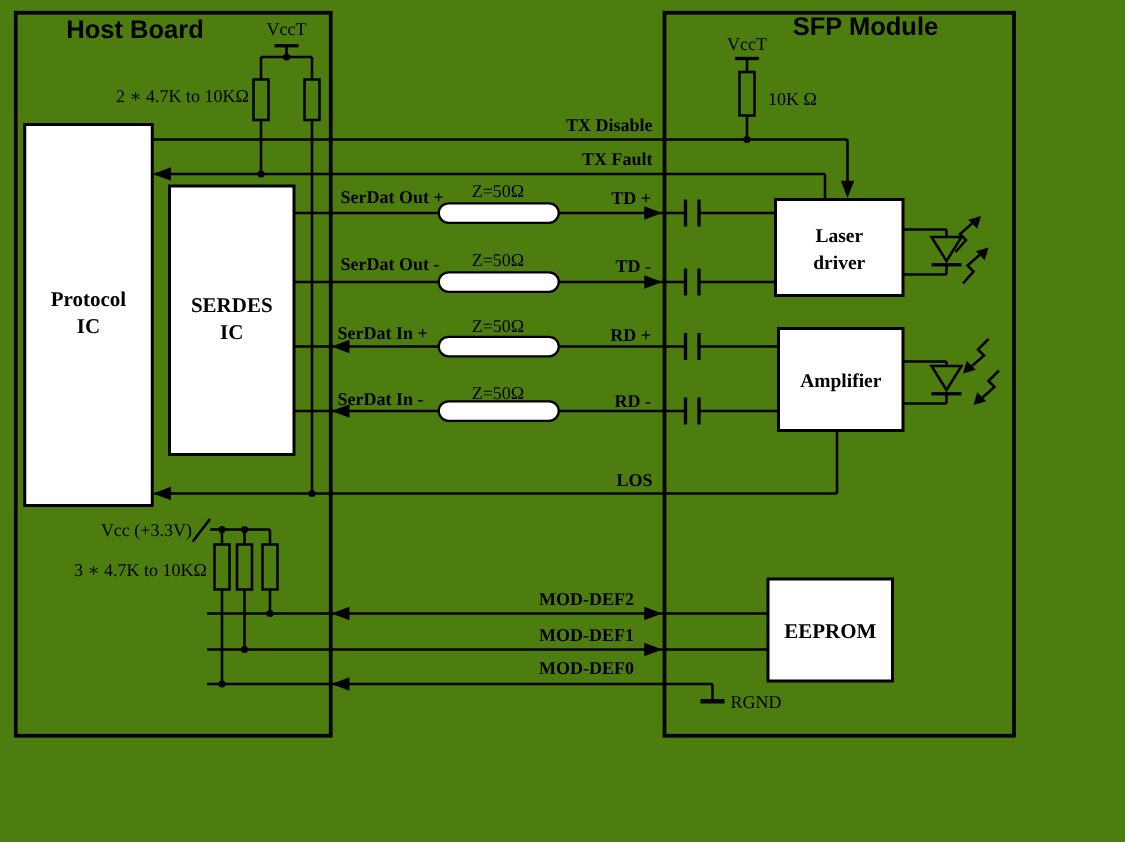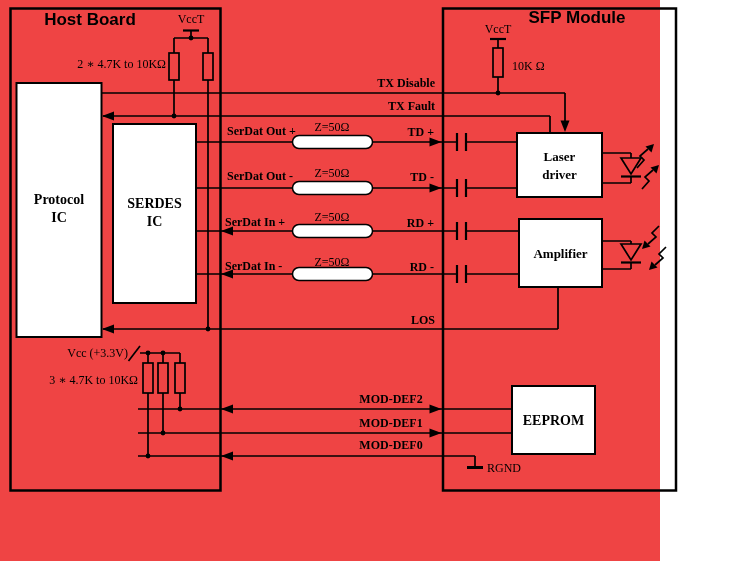--- a/index.html
+++ b/index.html
@@ -1,19 +1,19 @@
 <!DOCTYPE html>
 <html><head>
 <meta charset="utf-8">
 <style>
   html, body { margin: 0; padding: 0; background: #ffffff; }
   .canvas {
     position: relative;
-    width: 660px; height: 561px;
-    background: #ef4444;
+    width: 750px; height: 561px;
+    background: #4d7c0f;
     font-family: "Liberation Serif", "DejaVu Serif", serif;
   }
   svg { display: block; }
   text { fill: #000000; font-family: "Liberation Serif", "DejaVu Serif", serif; }
   .title { font-family: "Liberation Sans", "DejaVu Sans", sans-serif; font-size: 17px; font-weight: bold; }
   .boxlabel { font-size: 14px; font-weight: bold; }
   .boxlabel-sm { font-size: 13px; font-weight: bold; }
   .sig { font-size: 12px; font-weight: bold; }
   .note { font-size: 12px; }
   .wire { stroke: #000000; stroke-width: 1.7; fill: none; }

